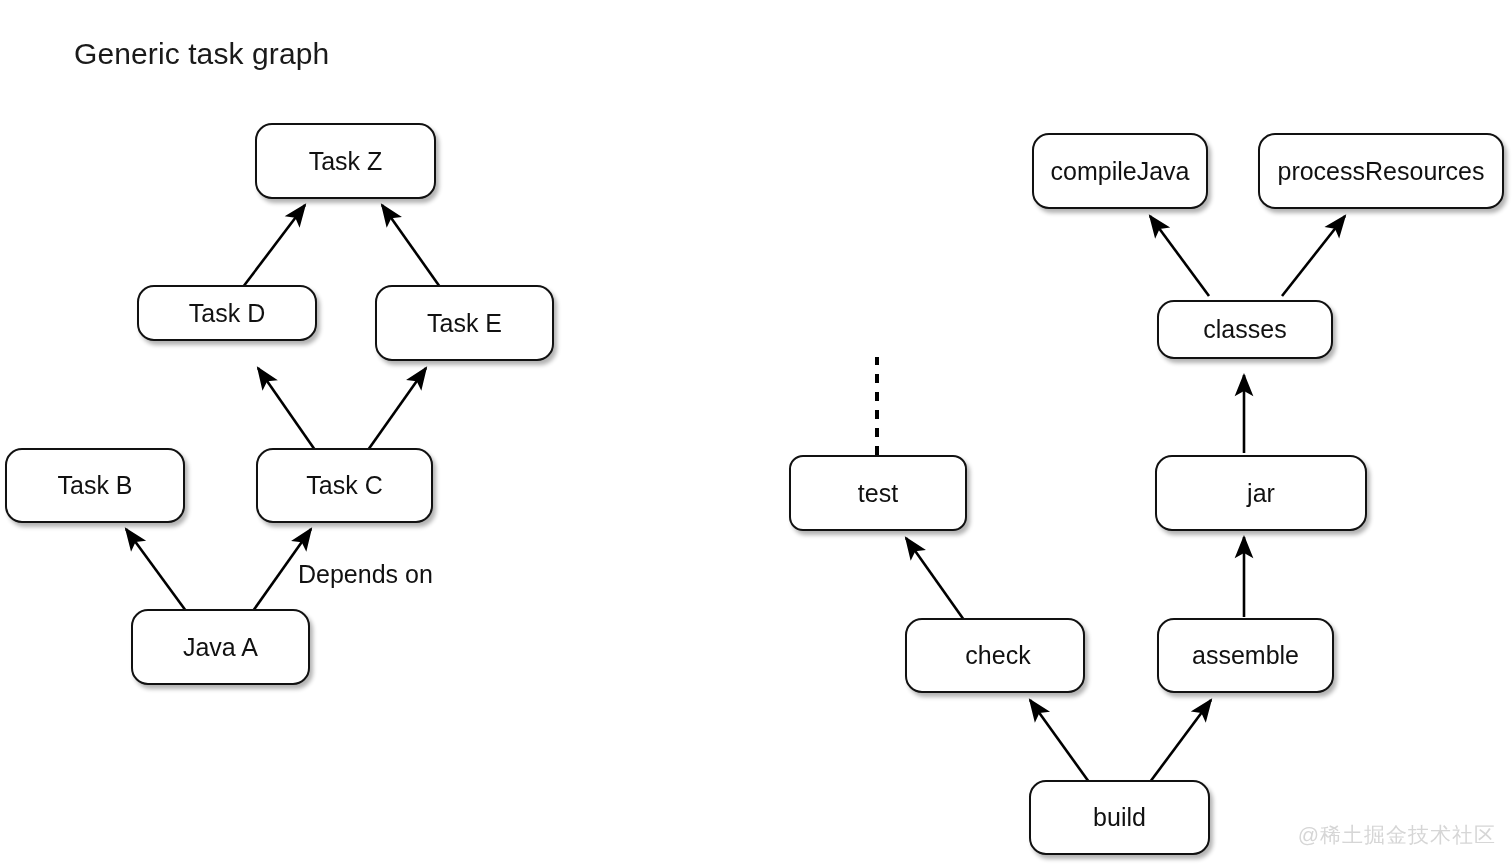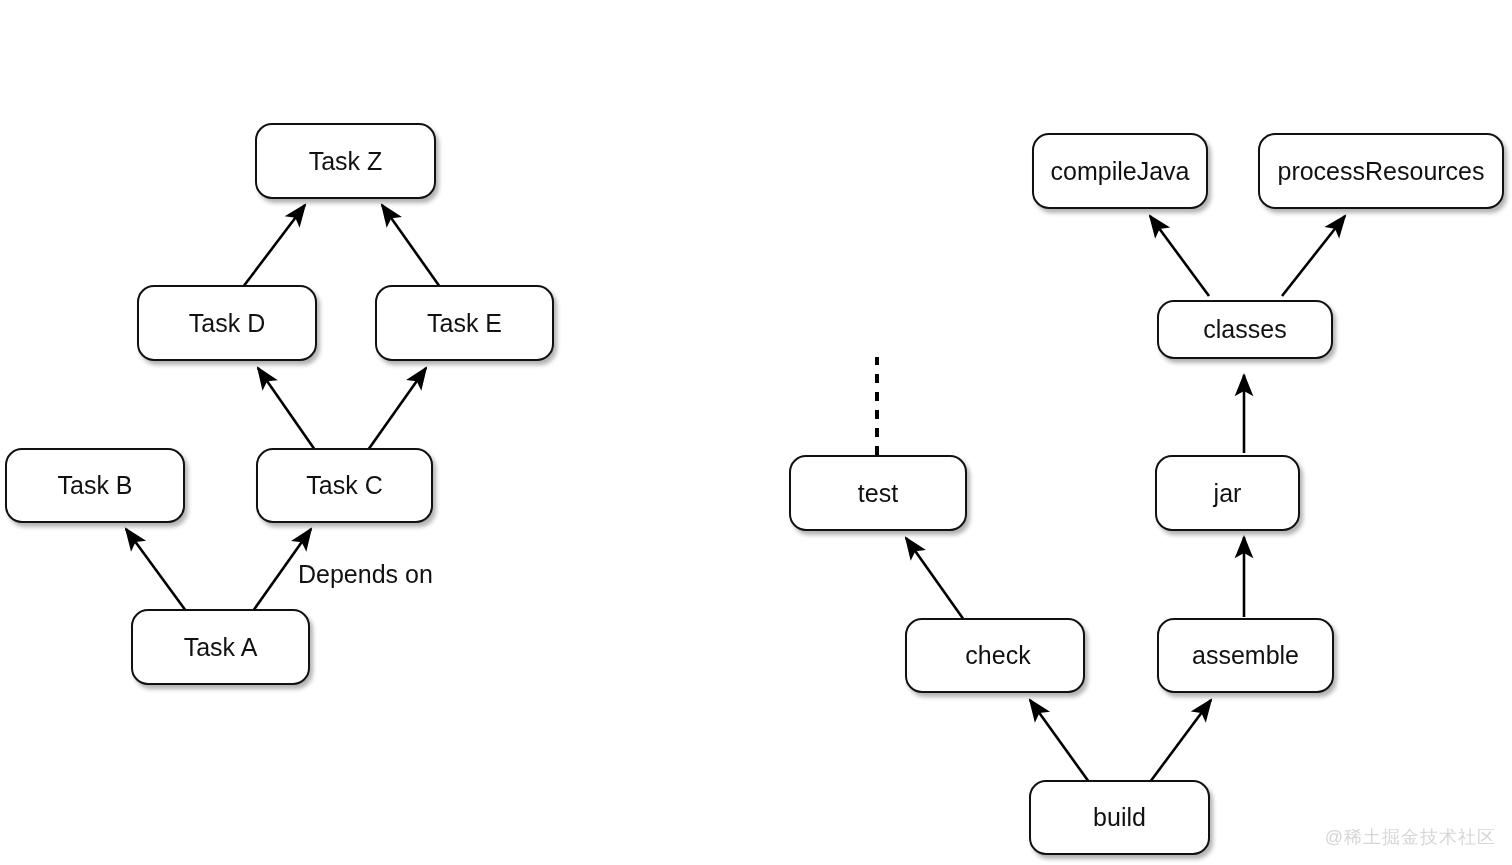--- a/index.html
+++ b/index.html
@@ -57,32 +57,33 @@
     position: absolute;
     font-size: 25px;
     color: #111111;
     z-index: 2;
     white-space: nowrap;
   }
   #watermark {
     position: absolute;
     right: 16px;
     bottom: 16px;
-    font-size: 18px;
+    font-size: 21px;
     color: #d6d6d6;
     letter-spacing: 1px;
     z-index: 5;
     white-space: nowrap;
   }
 </style>
 </head>
 <body>
 
 <div id="canvas">
 
+  <div class="graph-title" id="title-left">Generic task graph</div>
 
 
   <svg id="edges" viewBox="0 0 1512 865" xmlns="http://www.w3.org/2000/svg">
     <defs>
       <marker id="arrowhead" markerWidth="11" markerHeight="11" refX="8.6" refY="4" orient="auto" markerUnits="strokeWidth">
         <path d="M0.4,0.4 L9.4,4 L0.4,7.6 L2.4,4 Z" fill="#000000"></path>
       </marker>
     </defs>
     <g id="edge-group-left">
         <line x1="243" y1="287" x2="305" y2="205" stroke="#000000" stroke-width="2.6" marker-end="url(#arrowhead)"></line>
@@ -101,48 +102,48 @@
         <line x1="1089" y1="782" x2="1030" y2="700" stroke="#000000" stroke-width="2.6" marker-end="url(#arrowhead)"></line>
         <line x1="1150" y1="782" x2="1211" y2="700" stroke="#000000" stroke-width="2.6" marker-end="url(#arrowhead)"></line>
         <line x1="877" y1="455" x2="877" y2="357" stroke="#000000" stroke-width="4" stroke-dasharray="9 9"></line>
       </g>
   </svg>
 
   <div id="node-layer">
       <div class="node" style="left: 255px; top: 123px; width: 181px; height: 76px;">
         <span>Task Z</span>
       </div>
-      <div class="node" style="left: 137px; top: 285px; width: 180px; height: 76px;">
+      <div class="node" style="left: 137px; top: 285px; width: 180px; height: 56px;">
         <span>Task D</span>
       </div>
       <div class="node" style="left: 375px; top: 285px; width: 179px; height: 76px;">
         <span>Task E</span>
       </div>
       <div class="node" style="left: 5px; top: 448px; width: 180px; height: 75px;">
         <span>Task B</span>
       </div>
       <div class="node" style="left: 256px; top: 448px; width: 177px; height: 75px;">
         <span>Task C</span>
       </div>
       <div class="node" style="left: 131px; top: 609px; width: 179px; height: 76px;">
-        <span>Task A</span>
+        <span>Java A</span>
       </div>
       <div class="node" style="left: 1032px; top: 133px; width: 176px; height: 76px;">
         <span>compileJava</span>
       </div>
       <div class="node" style="left: 1258px; top: 133px; width: 246px; height: 76px;">
         <span>processResources</span>
       </div>
       <div class="node" style="left: 1157px; top: 300px; width: 176px; height: 59px;">
         <span>classes</span>
       </div>
-      <div class="node" style="left: 789px; top: 455px; width: 178px; height: 76px;">
+      <div class="node" style="left: 789px; top: 455px; width: 178px; height: 76px; border-radius: 14px;">
         <span>test</span>
       </div>
-      <div class="node" style="left: 1155px; top: 455px; width: 145px; height: 76px;">
+      <div class="node" style="left: 1155px; top: 455px; width: 212px; height: 76px;">
         <span>jar</span>
       </div>
       <div class="node" style="left: 905px; top: 618px; width: 180px; height: 75px; padding-left: 6px;">
         <span>check</span>
       </div>
       <div class="node" style="left: 1157px; top: 618px; width: 177px; height: 75px;">
         <span>assemble</span>
       </div>
       <div class="node" style="left: 1029px; top: 780px; width: 181px; height: 75px;">
         <span>build</span>

